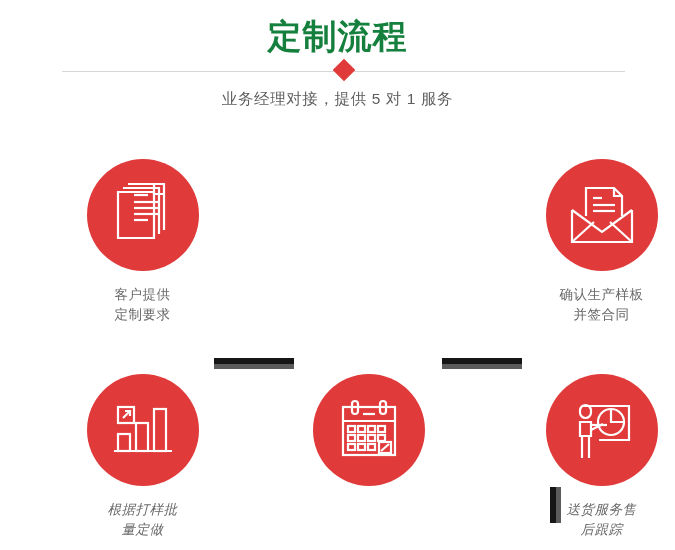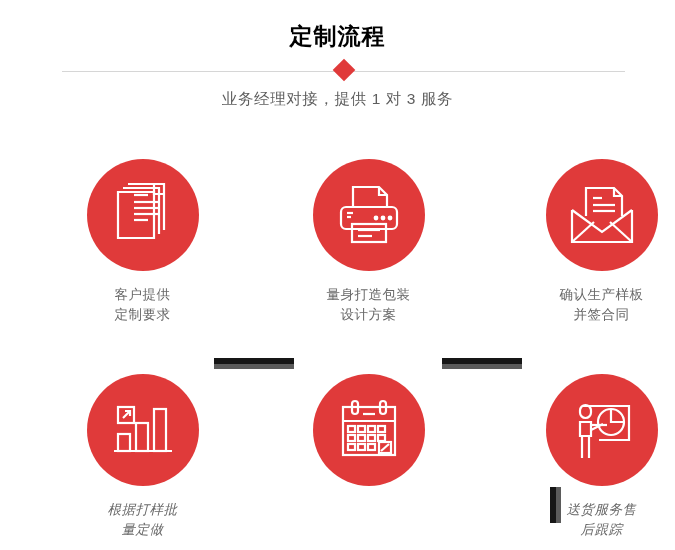--- a/index.html
+++ b/index.html
@@ -22,23 +22,23 @@
     top: 0;
     width: 675px;
     height: 130px;
   }
   .page-title {
     position: absolute;
     left: 0;
     top: 16px;
     width: 675px;
     text-align: center;
-    font-size: 23px;
+    font-size: 34px;
     font-weight: bold;
-    color: #000000;
+    color: #15803d;
     letter-spacing: 1px;
     line-height: 40px;
   }
   .divider-wrap {
     position: absolute;
     left: 62px;
     top: 62px;
     width: 563px;
     height: 22px;
   }
@@ -162,21 +162,21 @@
 <body>
 
 <div class="header">
   <div class="page-title">定制流程</div>
 
   <div class="divider-wrap">
     <div class="divider-line"></div>
     <div class="divider-diamond"></div>
   </div>
 
-  <div class="page-subtitle">业务经理对接，提供 1 对 3 服务</div>
+  <div class="page-subtitle">业务经理对接，提供 5 对 1 服务</div>
 </div>
 
 <div class="flow">
 
   <div class="row row-1">
 
     <div class="step step-1">
       <div class="circle">
         <svg width="66" height="66" viewBox="0 0 66 66" fill="none" stroke="#ffffff" stroke-width="2.2">
           <path d="M8 10 H34 L44 10 V56 H8 Z"></path>
@@ -187,39 +187,20 @@
           <path d="M24 20 H48"></path>
           <path d="M24 26 H48"></path>
           <path d="M24 32 H48"></path>
           <path d="M24 38 H38"></path>
         </svg>
       </div>
       <div class="step-label">客户提供
 定制要求</div>
     </div>
 
-    <div class="step step-2">
-      <div class="circle">
-        <svg width="66" height="62" viewBox="0 0 66 62" fill="none" stroke="#ffffff" stroke-width="2.2">
-          <path d="M17 23 V3 H43 L51 11 V23"></path>
-          <path d="M43 3 V11 H51"></path>
-          <rect x="5" y="23" width="56" height="22" rx="5"></rect>
-          <path d="M11 29 H17"></path>
-          <path d="M11 33 H15"></path>
-          <circle cx="40" cy="34" r="2.4" fill="#ffffff" stroke="none"></circle>
-          <circle cx="47" cy="34" r="2.4" fill="#ffffff" stroke="none"></circle>
-          <circle cx="54" cy="34" r="2.4" fill="#ffffff" stroke="none"></circle>
-          <rect x="16" y="40" width="34" height="18"></rect>
-          <path d="M22 46 H44"></path>
-          <path d="M22 52 H36"></path>
-        </svg>
-      </div>
-      <div class="step-label">量身打造包装
-设计方案</div>
-    </div>
 
     <div class="step step-3">
       <div class="circle">
         <svg width="68" height="62" viewBox="0 0 68 62" fill="none" stroke="#ffffff" stroke-width="2.2">
           <path d="M18 32 V4 H46 L54 12 V32"></path>
           <path d="M46 4 V12 H54"></path>
           <path d="M25 14 H34"></path>
           <path d="M25 21 H47"></path>
           <path d="M25 27 H47"></path>
           <path d="M4 26 L34 48 L64 26"></path>

